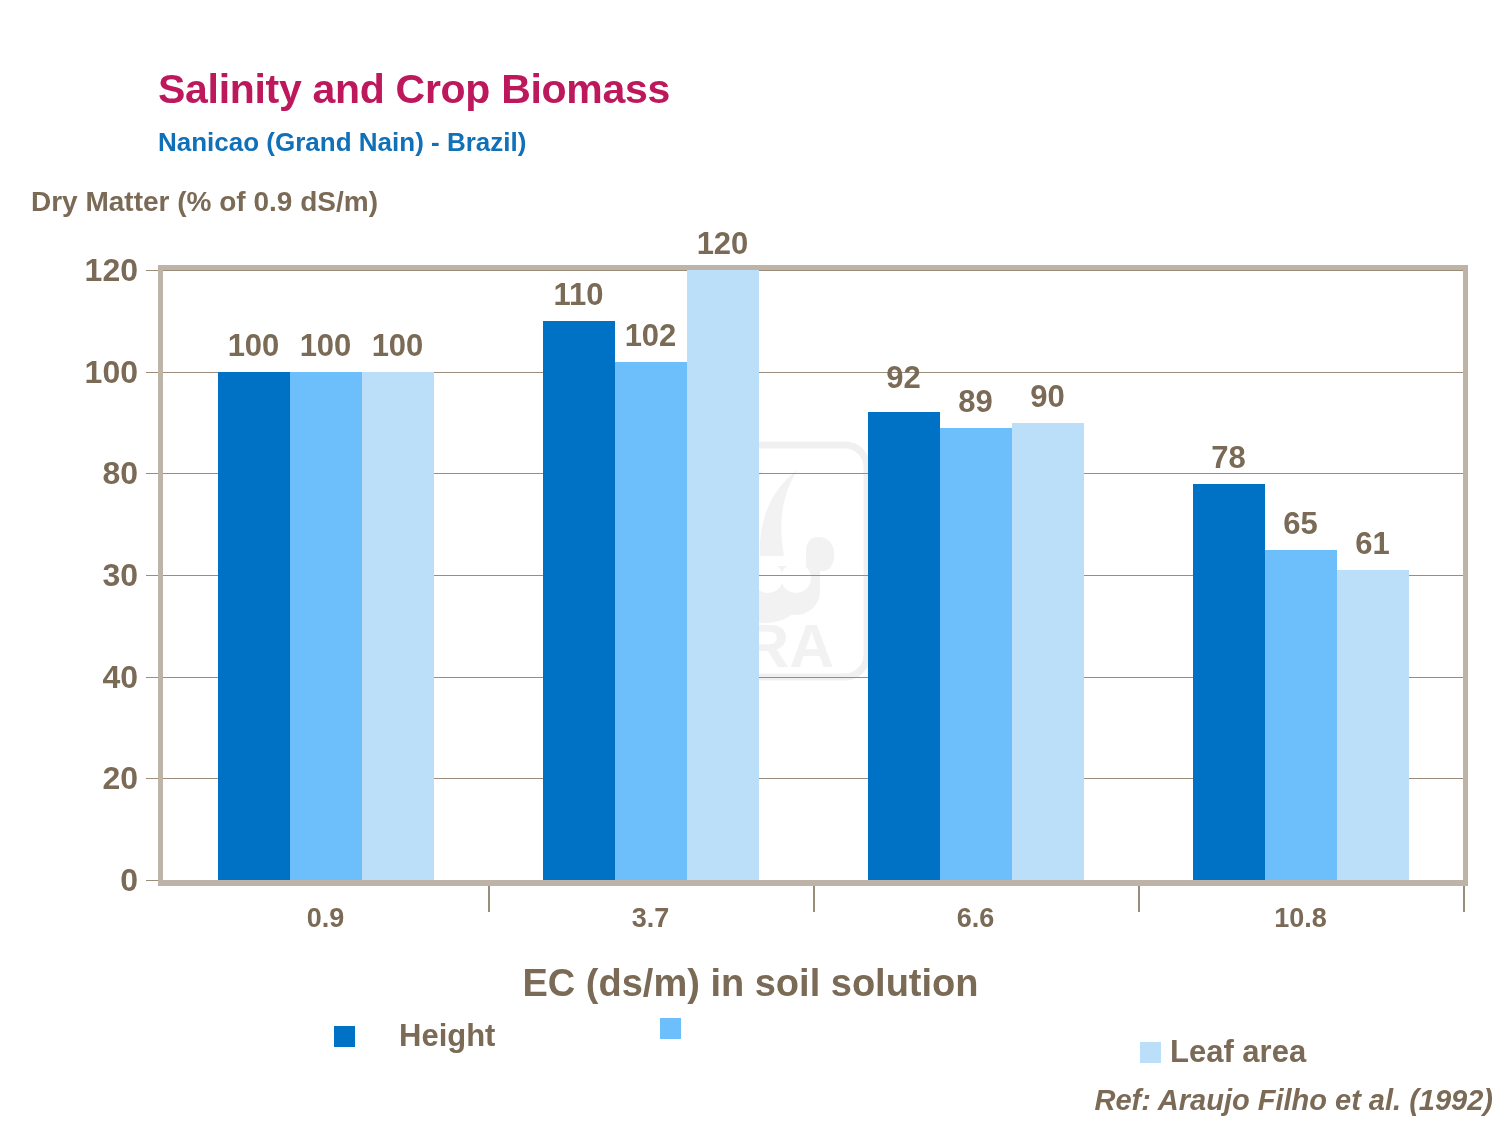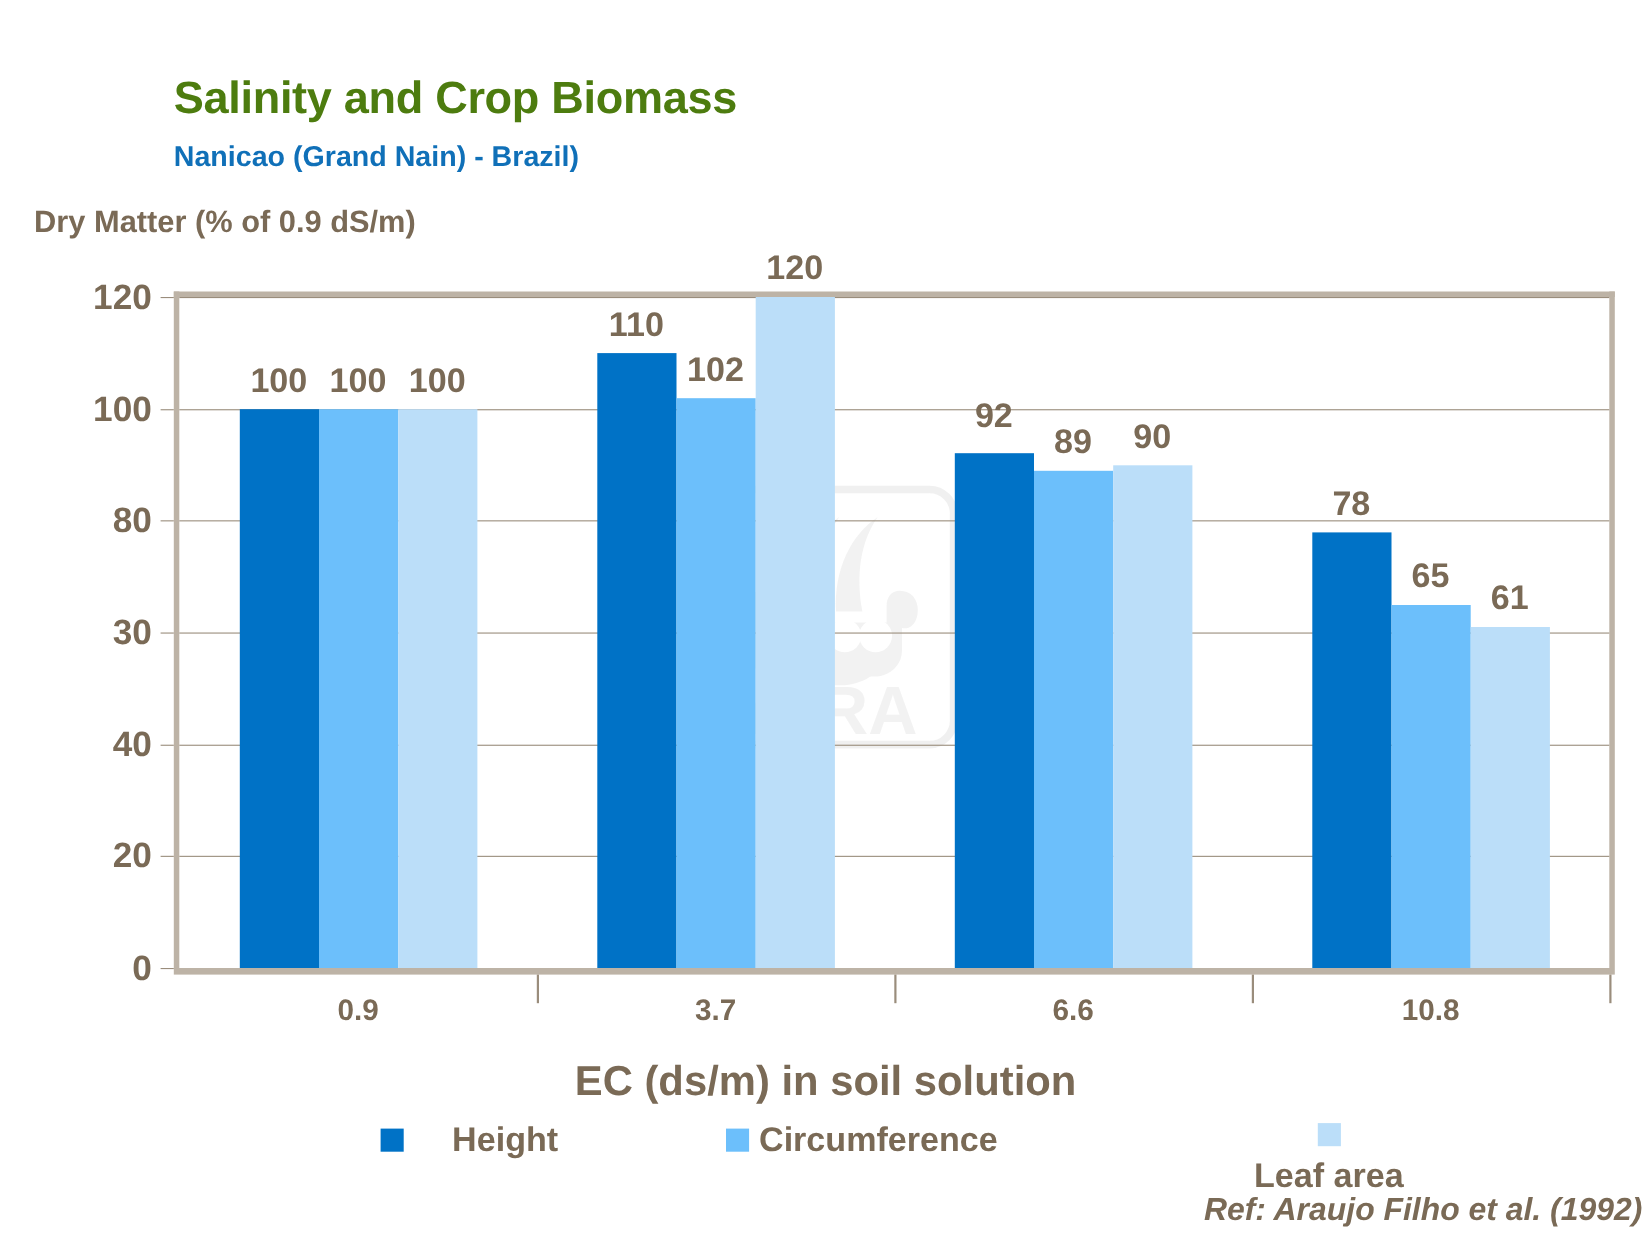--- a/index.html
+++ b/index.html
@@ -15,21 +15,21 @@
     position: relative;
   }
 
   
   #chart-title {
     position: absolute;
     left: 158px;
     top: 66px;
     font-size: 41px;
     font-weight: bold;
-    color: #4d7c0f;
+    color: #be185d;
     letter-spacing: -0.3px;
     white-space: nowrap;
   }
   #chart-subtitle {
     position: absolute;
     left: 158px;
     top: 127px;
     font-size: 26px;
     font-weight: bold;
     color: #1070B8;
@@ -278,27 +278,26 @@
     <div class="x-tick-label" style="left: 813px; width: 325px;">6.6</div>
     <div class="bar-value" style="left: 1192.5px; width: 72px; top: 439.5px;">78</div>
     <div class="bar-value" style="left: 1264.5px; width: 72px; top: 505.583px;">65</div>
     <div class="bar-value" style="left: 1336.5px; width: 72px; top: 525.917px;">61</div>
     <div class="x-sep" style="left: 1463px;"></div>
     <div class="x-tick-label" style="left: 1138px; width: 325px;">10.8</div>
   </div>
 <div id="x-axis-title">EC (ds/m) in soil solution</div>
 
 <div id="legend">
-    <div class="legend-item" style="left: 16px; top: 0px; gap: 44px;">
+    <div class="legend-item" style="left: 4px; top: 0px; gap: 44px;">
       <span class="legend-swatch" style="background: rgb(0, 114, 198);"></span>
       <span class="legend-label">Height</span>
     </div>
     <div class="legend-item" style="left: 330px; top: 0px;">
       <span class="legend-swatch" style="background: rgb(108, 191, 251);"></span>
-      <span class="legend-label">Circumference</span>
     </div>
-    <div class="legend-item" style="left: 810px; top: 3px; flex-direction: column;">
+    <div class="legend-item" style="left: 810px; top: 16px;">
       <span class="legend-swatch" style="background: rgb(187, 222, 249);"></span>
       <span class="legend-label">Leaf area</span>
     </div>
   </div>
 
 <div id="ref-note">Ref: Araujo Filho et al. (1992)</div>
 
 </body></html>

